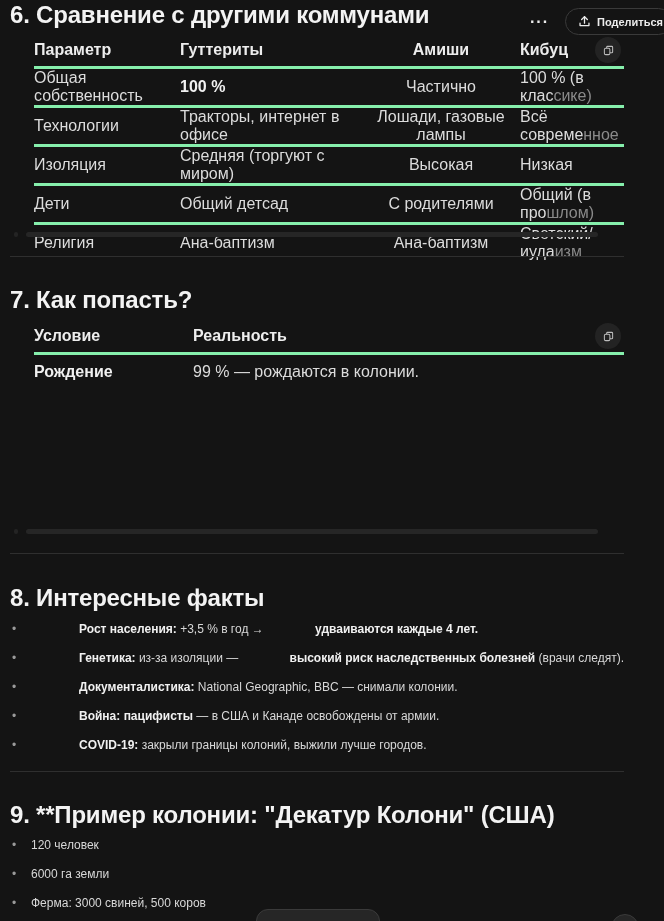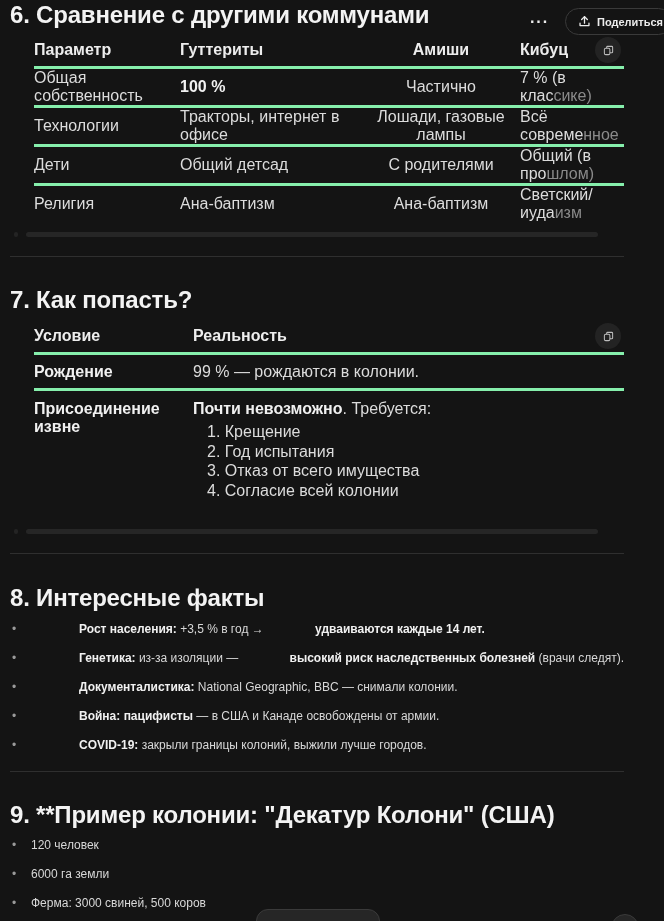--- a/index.html
+++ b/index.html
@@ -89,27 +89,33 @@
       <th>Гуттериты</th>
       <th>Амиши</th>
       <th>Кибуц</th>
     </tr>
   </thead>
   <tbody>
     <tr>
       <td>Общая собственность</td>
       <td><b>100 %</b></td>
       <td>Частично</td>
-      <td><span>7 % (в клас</span><span class="fade">сике)</span></td>
+      <td><span>100 % (в клас</span><span class="fade">сике)</span></td>
     </tr>
     <tr>
       <td>Технологии</td>
       <td>Тракторы, интернет в офисе</td>
       <td>Лошади, газовые лампы</td>
       <td><span>Всё совреме</span><span class="fade">нное</span></td>
+    </tr>
+    <tr>
+      <td>Изоляция</td>
+      <td>Средняя (торгуют с миром)</td>
+      <td>Высокая</td>
+      <td><span>Низкая</span><span class="fade"></span></td>
     </tr>
     <tr>
       <td>Дети</td>
       <td>Общий детсад</td>
       <td>С родителями</td>
       <td><span>Общий (в про</span><span class="fade">шлом)</span></td>
     </tr>
     <tr>
       <td>Религия</td>
       <td>Ана-баптизм</td>
@@ -140,53 +146,41 @@
     <tr>
       <th>Условие</th>
       <th>Реальность</th>
     </tr>
   </thead>
   <tbody>
     <tr>
       <td><b>Рождение</b></td>
       <td>99 % — рождаются в колонии.</td>
     </tr>
-    <tr class="tall">
-      <td class="multi"><b>Присоединение извне</b></td>
-      <td class="multi">
-        <b>Почти невозможно</b><span>. Требуется:</span>
-        <ol>
-          <li>1. Крещение</li>
-          <li>2. Год испытания</li>
-          <li>3. Отказ от всего имущества</li>
-          <li>4. Согласие всей колонии</li>
-        </ol>
-      </td>
-    </tr>
   </tbody>
 </table>
 
 <div class="copy-btn" style="left:595px; top:323px;">
   <svg viewBox="0 0 12 12" fill="none" stroke="#bdbdbd" stroke-width="1.1">
     <rect x="1.5" y="3.5" width="6" height="7" rx="1.5"></rect>
       <path d="M4 3.5V2.5a1 1 0 0 1 1-1h4.5a1 1 0 0 1 1 1v5a1 1 0 0 1-1 1H7.5"></path>
   </svg>
 </div>
 
 <div class="hscroll" style="top:529px;">
   <div class="arrow"></div>
   <div class="track"></div>
 </div>
 
 <div class="divider" style="top:553px;"></div>
 
 <h2 class="h8">8. Интересные факты</h2>
 
 <ul class="bl" id="facts">
-  <li><b>Рост населения:</b><span> +3,5 % в год → </span><b>удваиваются каждые 14 лет.</b><span></span></li>
+  <li><b>Рост населения:</b><span> +3,5 % в год → </span><b>удваиваются каждые 4 лет.</b><span></span></li>
   <li><b>Генетика:</b><span> из-за изоляции — </span><b>высокий риск наследственных болезней</b><span> (врачи следят).</span></li>
   <li><b>Документалистика:</b><span> National Geographic, BBC — снимали колонии.</span></li>
   <li><b>Война: пацифисты</b><span> — в США и Канаде освобождены от армии.</span></li>
   <li><b>COVID-19:</b><span> закрыли границы колоний, выжили лучше городов.</span></li>
 </ul>
 
 <div class="divider" style="top:771px;"></div>
 
 <h2 class="h9">9. **Пример колонии: "Декатур Колони" (США)</h2>
 

